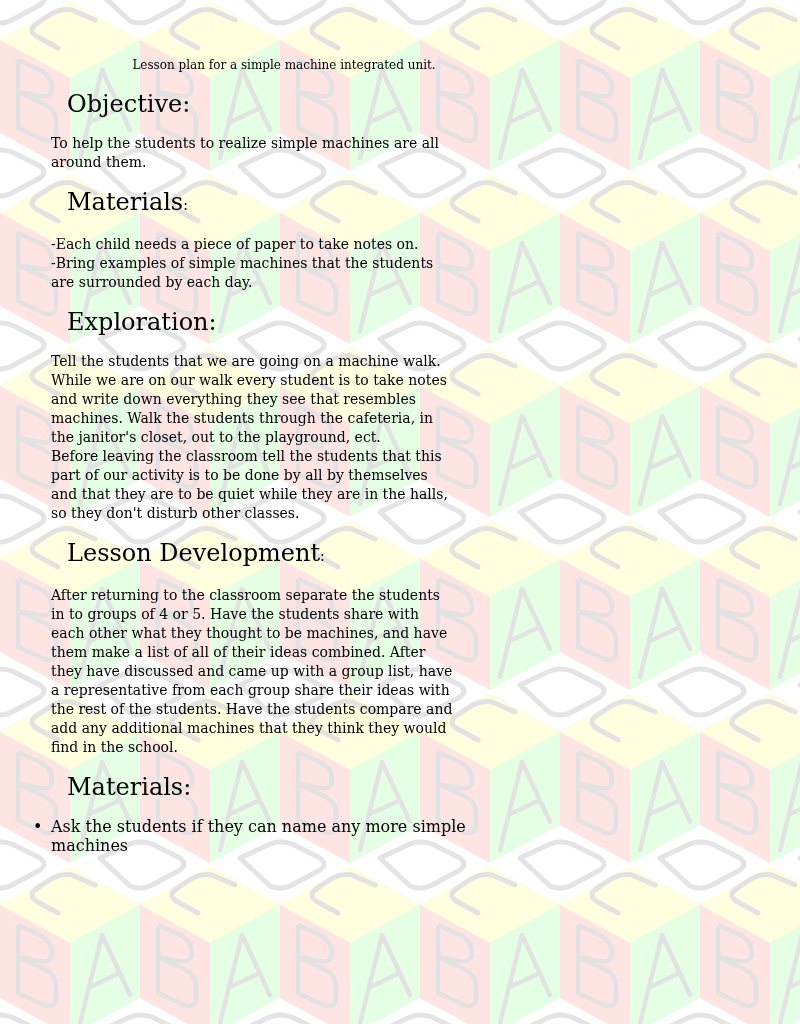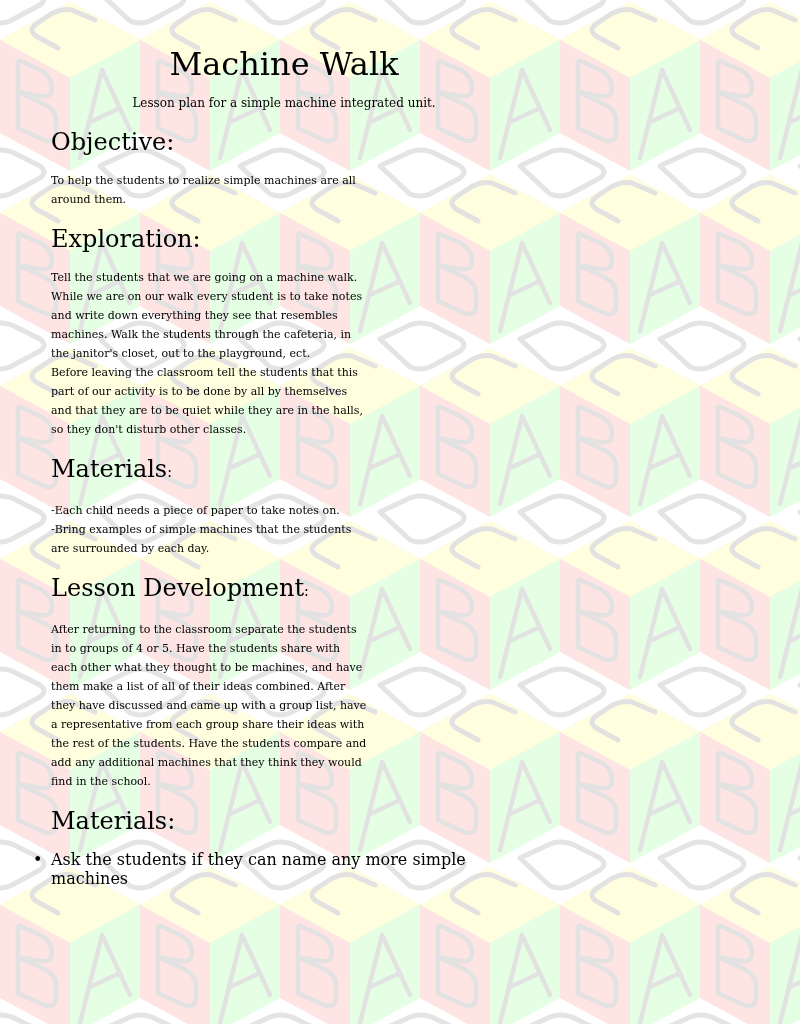--- a/index.html
+++ b/index.html
@@ -36,26 +36,26 @@
     font-weight: normal;
   }
   .subtitle {
     font-size: 12px;
     line-height: 19px;
     margin: 11px;
   }
   .section-heading {
     font-size: 24px;
     line-height: 28px;
-    margin: 0;
+    margin: 16px;
     font-weight: normal;
   }
   .section-heading .colon-small { font-size: 14px; }
   .body-text {
-    font-size: 11px;
+    font-size: 14px;
     line-height: 19px;
     margin: 0;
     white-space: pre-line;
   }
   .h-objective { margin-top: 15px; }
   .gap-after-heading { margin-top: 15px; }
   .gap-before-heading { margin-top: 16px; }
   ul.conclusion-list {
     margin: 15px 0 0 0;
     padding: 0 0 0 0;
@@ -98,48 +98,47 @@
 
       <path d="M-40,-7 L-10,-21 Q0,-25 12,-21 L40,-7 Q48,-1 40,5 L10,21 Q0,25 -10,21 Z" fill="none" stroke="#e4e4e4" stroke-width="5" stroke-linejoin="round"></path>
       <path d="M100,-7 L130,-21 Q140,-25 152,-21 L180,-7 Q188,-1 180,5 L150,21 Q140,25 130,21 Z" fill="none" stroke="#e4e4e4" stroke-width="5" stroke-linejoin="round"></path>
     </pattern>
   </defs>
   <rect x="0" y="0" width="800" height="1024" fill="url(#blocks)"></rect>
 </svg>
 
 <div class="page">
   <div class="header">
-    <h1 class="title">Machine Walk</h1>
     <p class="subtitle">Lesson plan for a simple machine integrated unit.</p>
   </div>
 
   <section>
     <h2 class="section-heading h-objective">Objective:</h2>
     <p class="body-text gap-after-heading">To help the students to realize simple machines are all
 around them.</p>
+  </section>
+
+  <section>
+    <h2 class="section-heading gap-before-heading"><span>Materials</span><span class="colon-small">:</span></h2>
+    <p class="body-text gap-after-heading">-Each child needs a piece of paper to take notes on.
+-Bring examples of simple machines that the students
+are surrounded by each day.</p>
   </section>
 
   <section>
     <h2 class="section-heading gap-before-heading">Exploration:</h2>
     <p class="body-text gap-after-heading">Tell the students that we are going on a machine walk.
 While we are on our walk every student is to take notes
 and write down everything they see that resembles
 machines.  Walk the students through the cafeteria, in
 the janitor's closet, out to the playground, ect.
 Before leaving the classroom tell the students that this
 part of our activity is to be done by  all by themselves
 and that they are to be quiet while they are in the halls,
 so they don't disturb other classes.</p>
-  </section>
-
-  <section>
-    <h2 class="section-heading gap-before-heading"><span>Materials</span><span class="colon-small">:</span></h2>
-    <p class="body-text gap-after-heading">-Each child needs a piece of paper to take notes on.
--Bring examples of simple machines that the students
-are surrounded by each day.</p>
   </section>
 
   <section>
     <h2 class="section-heading gap-before-heading"><span>Lesson Development</span><span class="colon-small">:</span></h2>
     <p class="body-text gap-after-heading">After returning to the classroom separate the students
 in to groups of 4 or 5.  Have the students share with
 each other what they thought to be machines, and have
 them make a list of all of their ideas combined.  After
 they have discussed and came up with a group list, have
 a representative from each group share their ideas with

